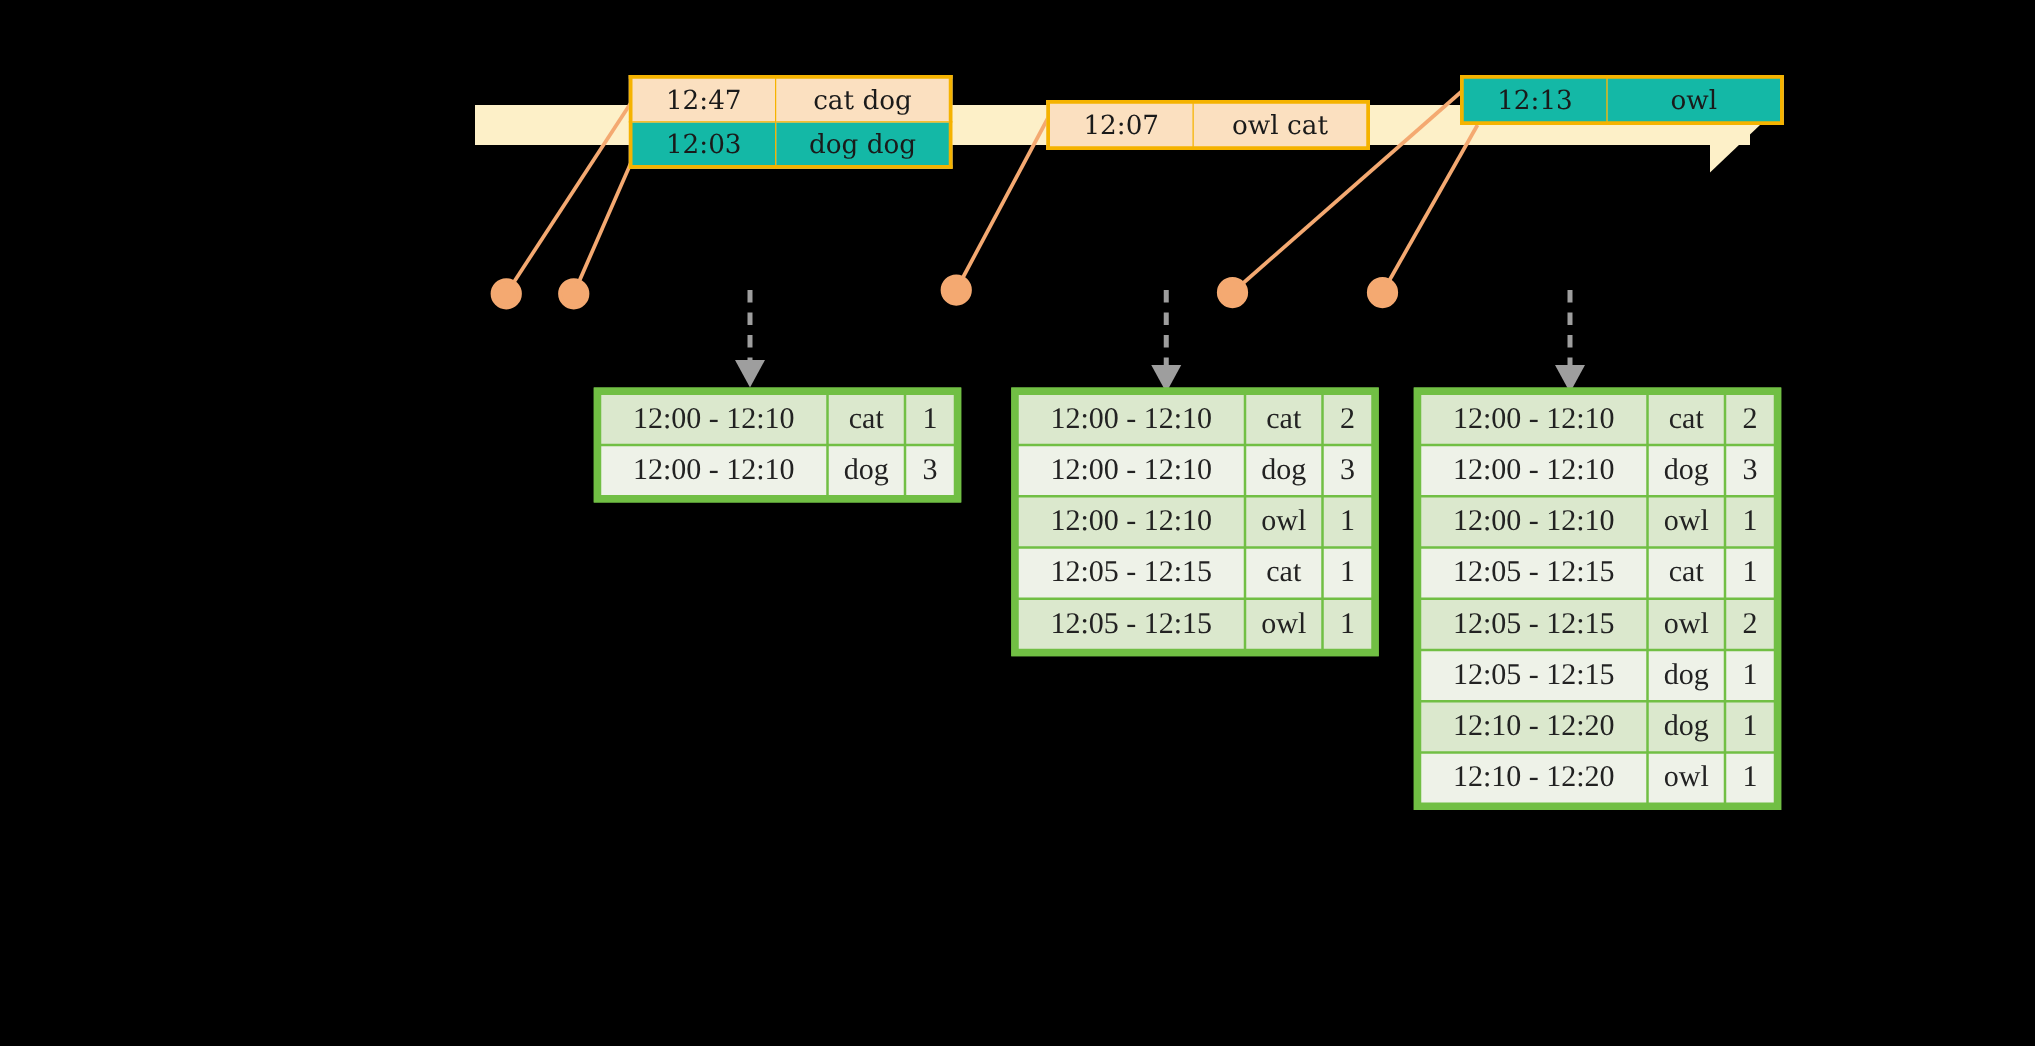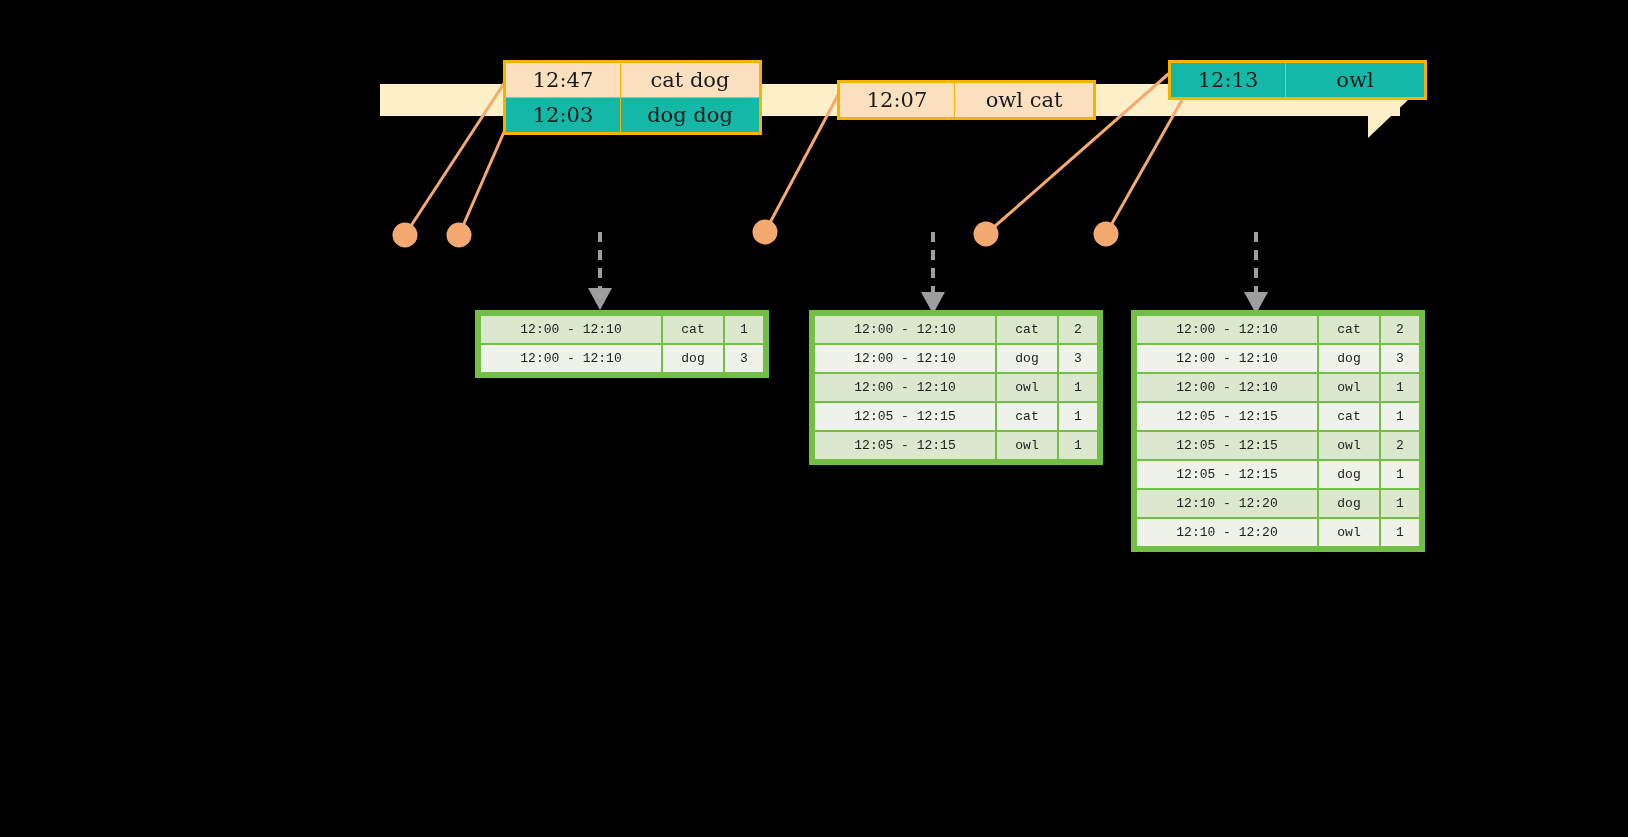--- a/index.html
+++ b/index.html
@@ -72,26 +72,26 @@
 
   
   .res-table {
     position: absolute;
     border: 4px solid #71bf44;
     border-collapse: separate;
     border-spacing: 2px;
     background: #71bf44;
   }
   .res-table td {
-    font-size: 13px;
+    font-size: 24px;
     color: #222222;
     text-align: center;
     padding: 6px 10px;
     white-space: nowrap;
-    font-family: Liberation Mono, monospace;
+    font-family: Liberation Serif, serif;
   }
   .res-table tr.shade td { background: #dbe8cd; }
   .res-table tr.plain td { background: #eef2e8; }
   .res-table td.c-window { min-width: 160px; }
   .res-table td.c-word   { min-width: 40px; margin-top: 46px; }
   .res-table td.c-count  { min-width: 18px; }
   .res-table tr.sep-after td { box-shadow: 0 3px 0 0 #71bf44; }
 </style>
 </head>
 <body>

